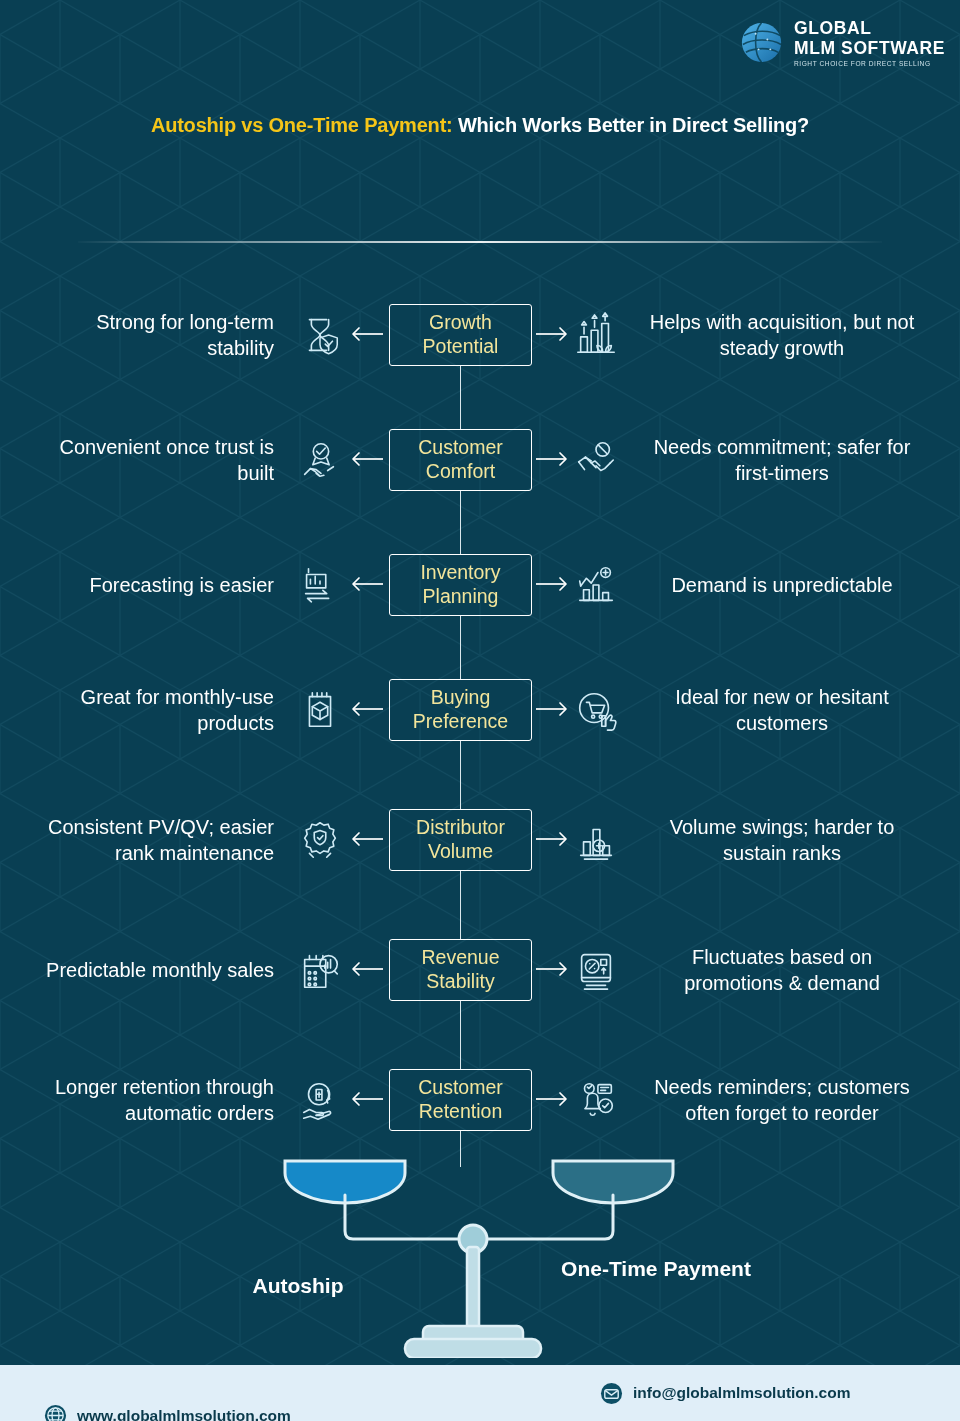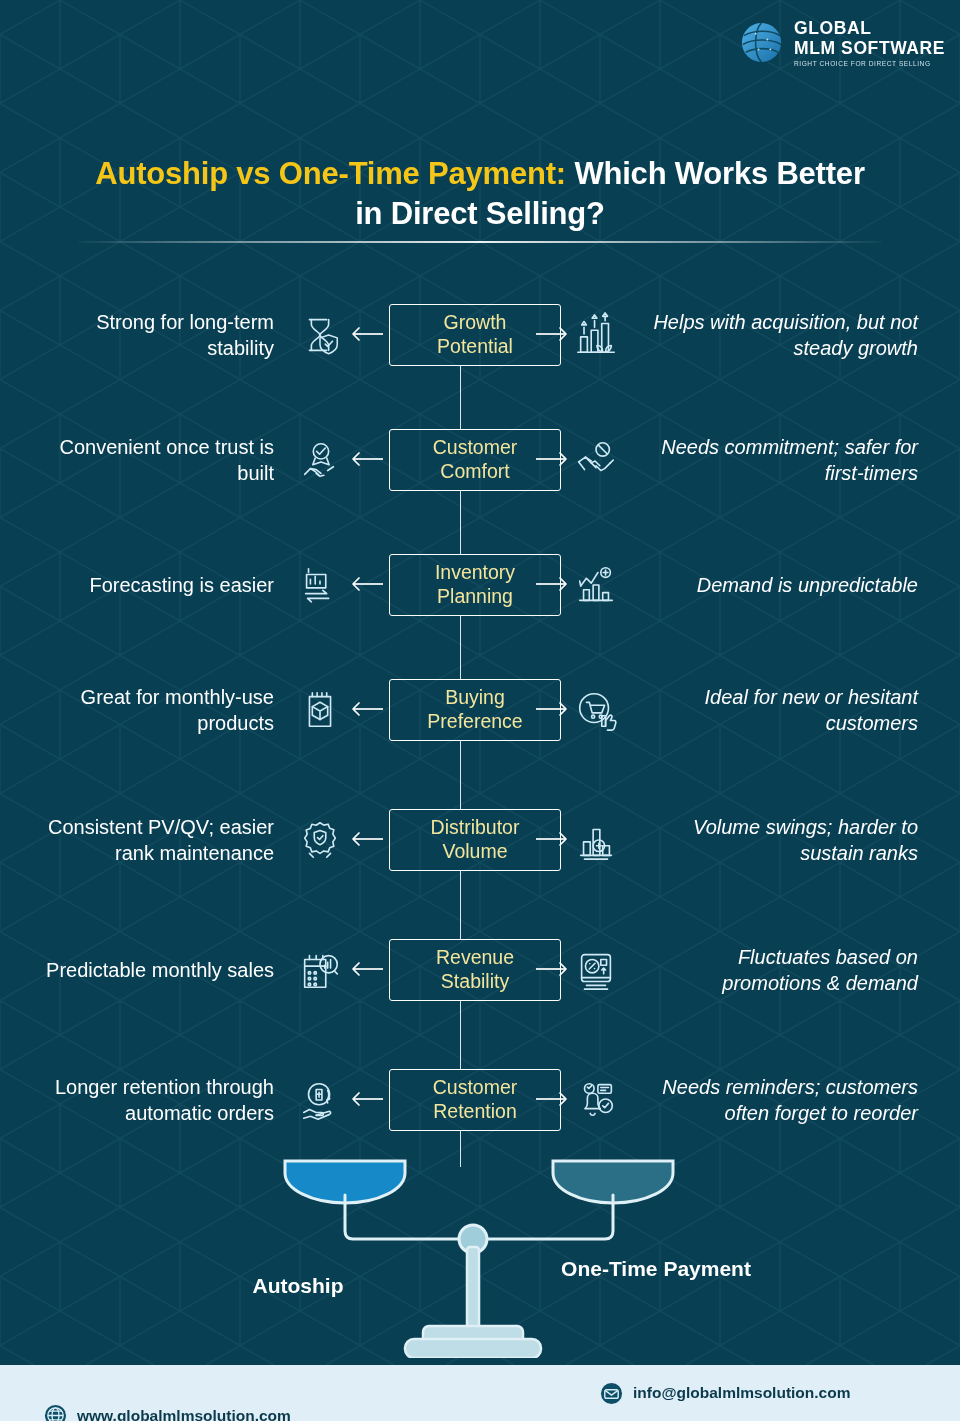--- a/index.html
+++ b/index.html
@@ -56,26 +56,25 @@
     display: block; margin-top: 4px;
   }
 
   
   #title {
     position: absolute;
     top: 113px;
     left: 80px;
     width: 800px;
     text-align: center;
-    font-size: 31px;
+    font-size: 20px;
     font-weight: bold;
     line-height: 1.28;
     color: #ffffff;
     letter-spacing: -0.2px;
-    margin-top: 41px;
   }
   #title .hl { color: #f5c518; }
 
   #divider {
     position: absolute;
     top: 241px;
     left: 78px;
     width: 804px;
     height: 2px;
     background: linear-gradient(90deg,
@@ -98,35 +97,35 @@
   .row.tall { height: 135px; }
 
   .side-text {
     font-size: 20px;
     line-height: 1.3;
     color: #ffffff;
     font-weight: 400;
     width: 238px;
   }
   .left-text  { text-align: right; position: absolute; left: 36px; }
-  .right-text { text-align: right;  position: absolute; left: 646px; width: 272px; font-style: italic; }
+  .right-text { text-align: center;  position: absolute; left: 646px; width: 272px; }
 
   .side-icon {
     position: absolute;
     width: 48px; height: 48px;
     display: flex; align-items: center; justify-content: center;
   }
   .icon-left  { left: 296px; }
   .icon-right { left: 572px; }
   .side-icon svg { width: 46px; height: 46px; display: block; }
 
   .center-box {
     position: absolute;
     left: 389px;
-    width: 172px;
+    width: 143px;
     height: 62px;
     border: 1.6px solid #ffffff;
     border-radius: 3px;
     display: flex;
     flex-direction: column;
     align-items: center;
     justify-content: center;
     background: transparent;
     z-index: 3;
   }

